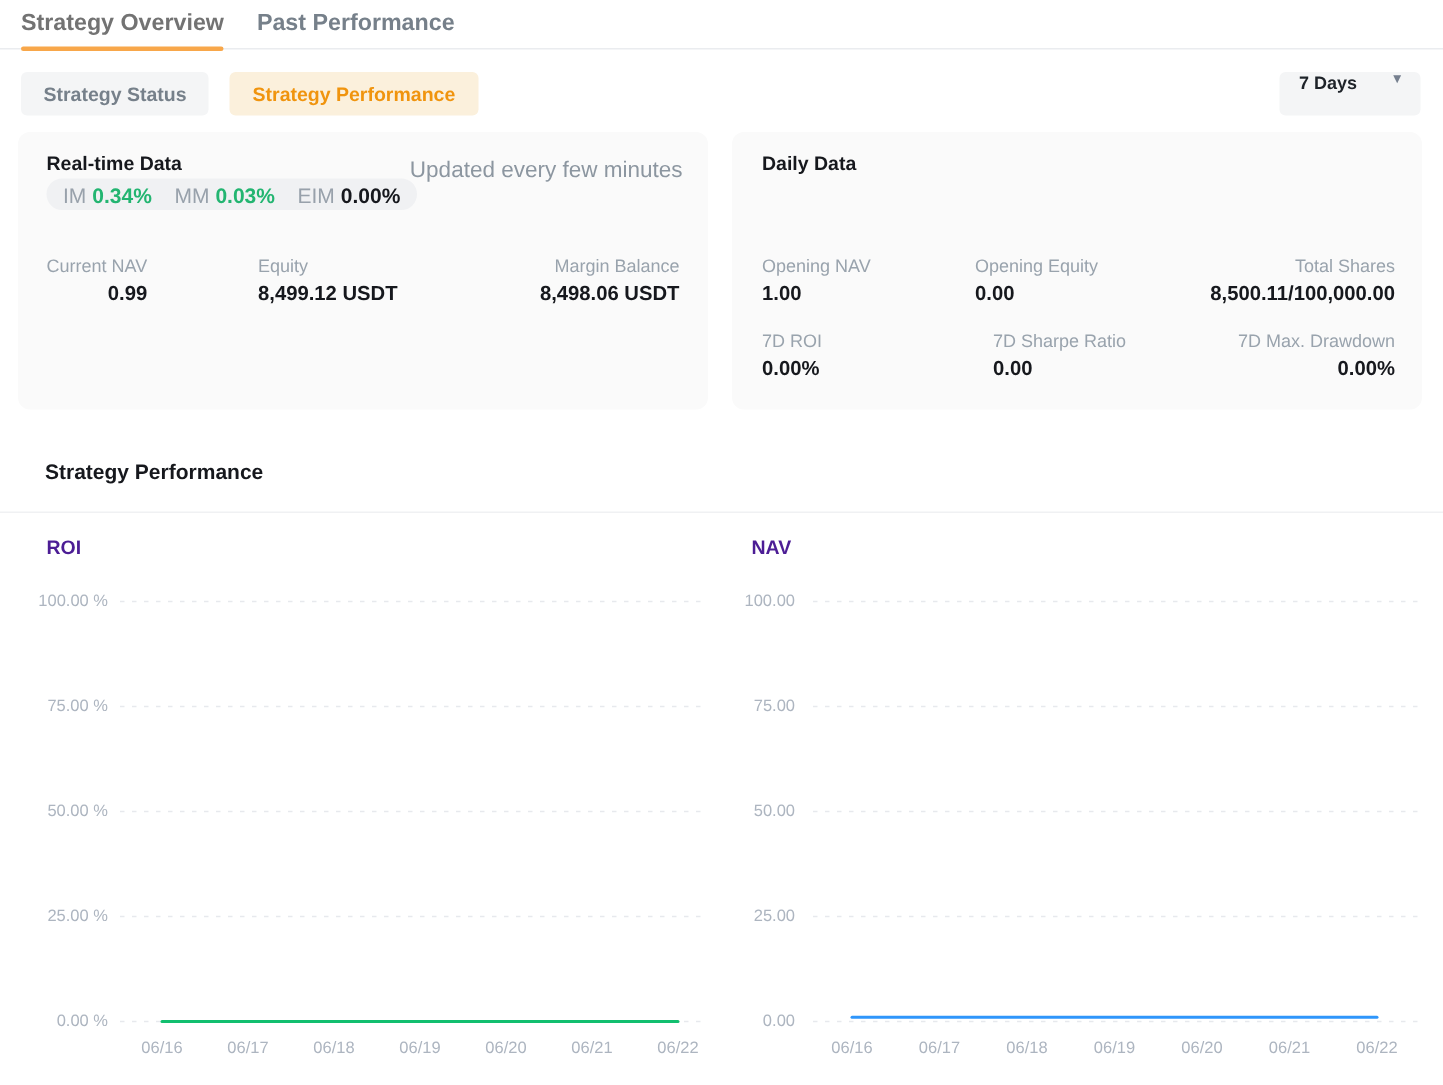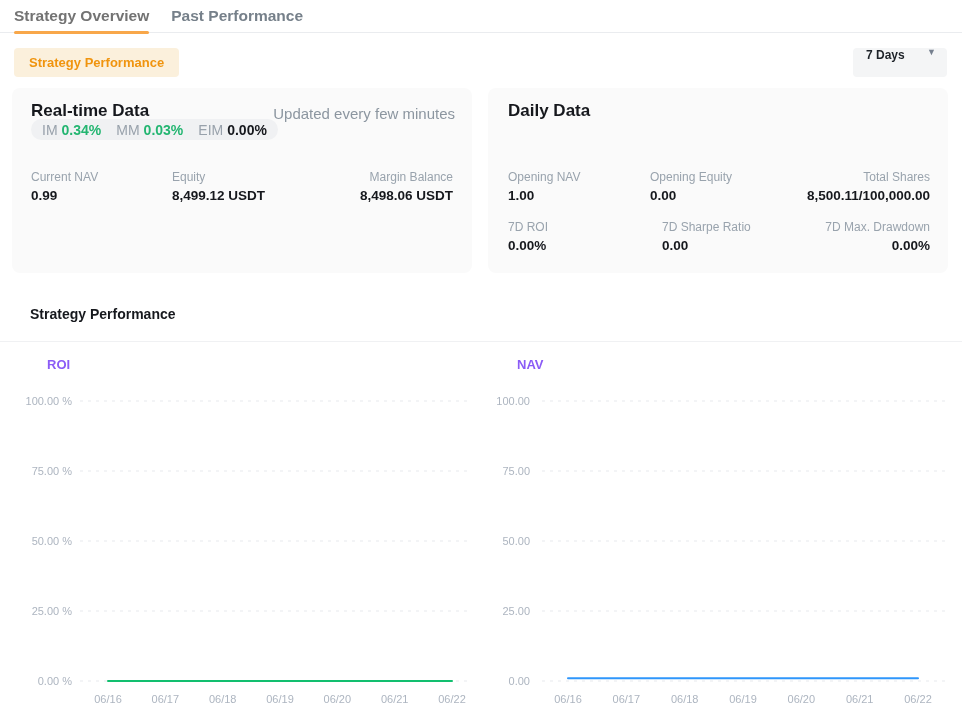--- a/index.html
+++ b/index.html
@@ -35,55 +35,56 @@
     position:absolute;top:48px;right:15px;width:94px;height:29px;box-sizing:border-box;
     background:#F4F5F6;border-radius:4px;cursor:pointer;
     display:flex;align-items:flex-start;justify-content:space-between;padding:0 11px 0 13px;
     font-size:12px;font-weight:700;color:#1E2329;
   }
   .caret{font-size:9px;color:#76808F;line-height:1;}
   
   .card{position:absolute;top:88px;height:185px;background:#FAFAFA;border-radius:8px;}
   #card-realtime{left:12px;width:460px;}
   #card-daily{left:488px;width:460px;}
-  .card-title{position:absolute;top:13px;left:19px;font-size:17px;font-weight:700;color:#16181D;}
+  .card-title{position:absolute;top:13px;left:19px;font-size:13px;font-weight:700;color:#16181D;}
   .updated-note{position:absolute;top:17px;right:17px;font-size:15px;color:#8C96A0;}
   .badge-pill{
     position:absolute;top:31px;left:19px;height:21px;background:#F0F1F3;border-radius:11px;
     display:flex;align-items:center;padding:0 11px;gap:15px;font-size:14px;white-space:nowrap;
   }
   .badge{display:flex;gap:4px;align-items:center;}
   .badge .blabel{color:#98A1AB;}
   .badge .bval{font-weight:700;color:#16181D;}
   .badge.pos .bval{color:#23B571;}
   .stat{position:absolute;white-space:nowrap;}
   .stat.right{text-align:right;}
   .slabel{font-size:12px;color:#99A3AD;line-height:14px;}
   .sval{margin-top:4px;font-size:13.5px;font-weight:700;color:#16181D;line-height:16px;}
   
   .perf-title{position:absolute;top:306px;left:30px;font-size:14px;font-weight:700;color:#16181D;}
   .divider{position:absolute;top:341px;left:0;width:962px;height:1px;background:#F0F1F3;}
-  .chart-title{position:absolute;top:357px;font-size:13px;font-weight:700;color:#8b5cf6;margin-left:16px;}
+  .chart-title{position:absolute;top:357px;font-size:13px;font-weight:700;color:#4c1d95;}
   #roi-title{left:31px;}
   #nav-title{left:501px;}
   .chart{position:absolute;top:390px;width:480px;height:333px;}
   #chart-roi{left:0;}
   #chart-nav{left:482px;}
   .ylab{position:absolute;font-size:11px;color:#ADB5C0;line-height:14px;white-space:nowrap;}
   .xlab{position:absolute;font-size:11px;color:#ADB5C0;line-height:14px;transform:translateX(-50%);white-space:nowrap;}
 </style>
 </head>
 <body>
 
 <div class="tabbar">
   <div class="tab active">Strategy Overview</div>
   <div class="tab">Past Performance</div>
 </div>
 
 <div class="subbar">
+  <div class="pill gray">Strategy Status</div>
   <div class="pill orange">Strategy Performance</div>
 </div>
 <div class="dropdown">
   <span>7 Days</span>
   <span class="caret">▼</span>
 </div>
 
 <div class="card" id="card-realtime">
   <div class="card-title">Real-time Data</div>
   <div class="updated-note">Updated every few minutes</div>
@@ -94,21 +95,21 @@
     </div>
     <div class="badge pos">
       <span class="blabel">MM</span>
       <span class="bval">0.03%</span>
     </div>
     <div class="badge">
       <span class="blabel">EIM</span>
       <span class="bval">0.00%</span>
     </div>
   </div>
-  <div class="stat" style="left:19px;top:82px;">
+  <div class="stat" style="left:19px;top:82px;text-align:right;">
     <div class="slabel">Current NAV</div>
     <div class="sval">0.99</div>
   </div>
   <div class="stat" style="left:160px;top:82px;">
     <div class="slabel">Equity</div>
     <div class="sval">8,499.12 USDT</div>
   </div>
   <div class="stat right" style="right:19px;top:82px;">
     <div class="slabel">Margin Balance</div>
     <div class="sval">8,498.06 USDT</div>

